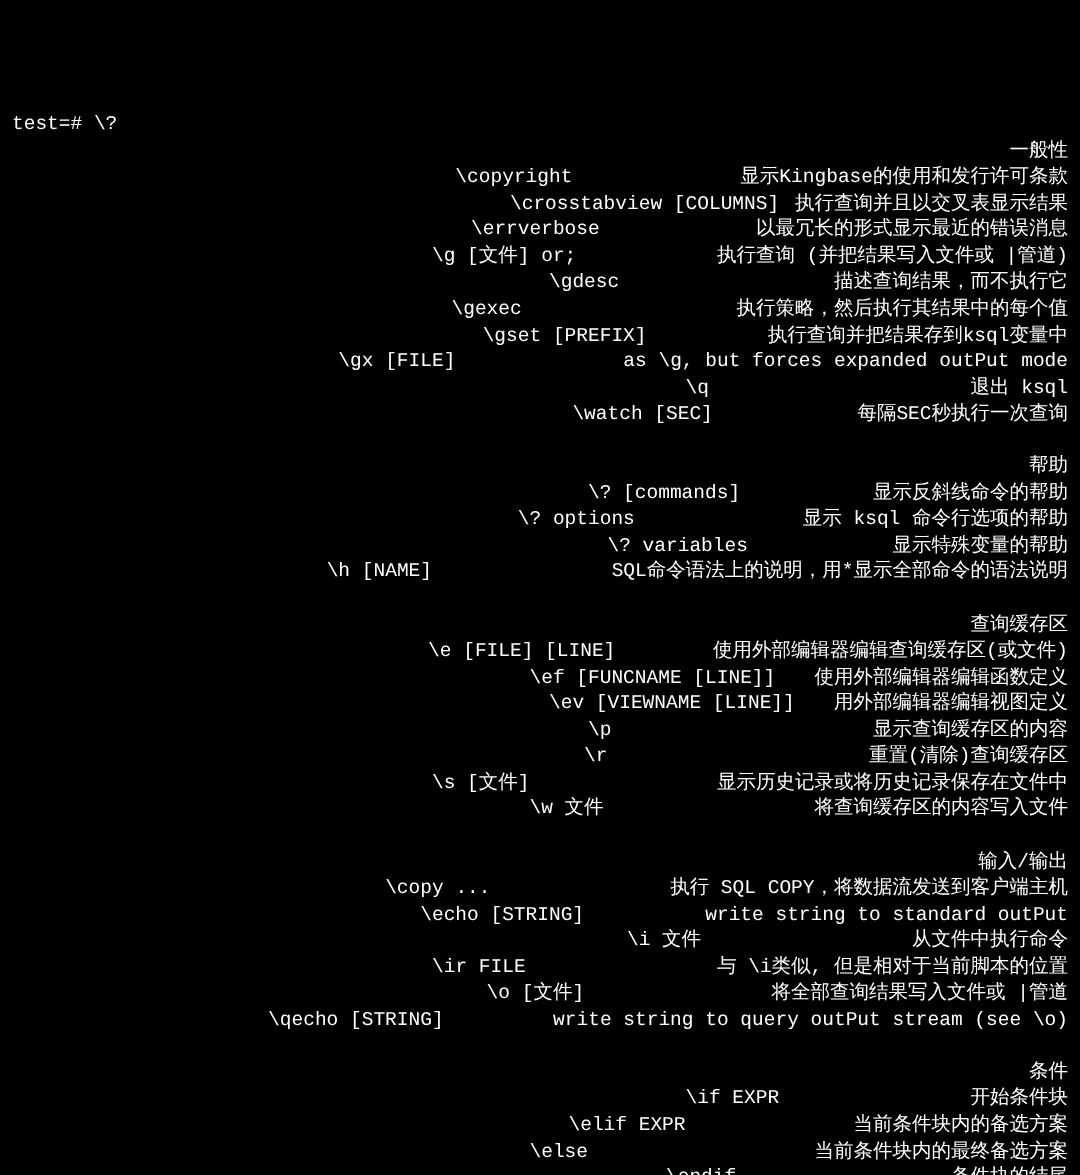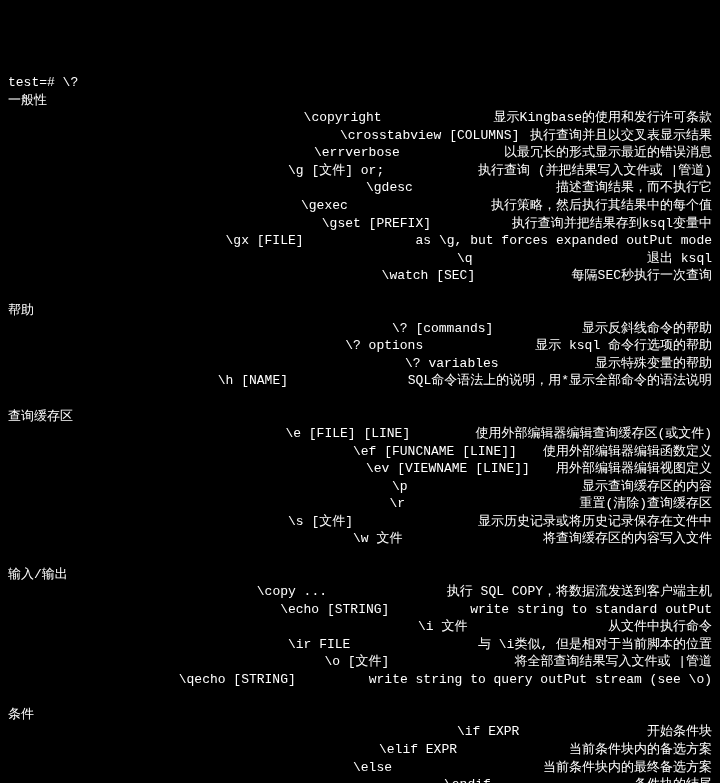--- a/index.html
+++ b/index.html
@@ -15,21 +15,21 @@
     box-sizing: border-box;
   }
   .line { display: flex; justify-content: flex-end; }
   .cmd {
     display: inline-block;
     width: 190px;
     padding-left: 14px;
     flex-shrink: 0;
   }
   .desc { display: inline-block; font-family: Liberation Mono, monospace; }
-  .section { padding-left: 0; }
+  .section { padding-left: 0; text-align: right; }
   .prompt { }
 </style>
 </head>
 <body>
 
 
 
 <div id="root"><div class="prompt">test=# \?</div><div class="section">一般性</div><div class="line"><span class="cmd">\copyright</span><span class="desc">显示Kingbase的使用和发行许可条款</span></div><div class="line"><span class="cmd">\crosstabview [COLUMNS]</span><span class="desc">执行查询并且以交叉表显示结果</span></div><div class="line"><span class="cmd">\errverbose</span><span class="desc">以最冗长的形式显示最近的错误消息</span></div><div class="line"><span class="cmd">\g [文件] or;</span><span class="desc">执行查询 (并把结果写入文件或 |管道)</span></div><div class="line"><span class="cmd">\gdesc</span><span class="desc">描述查询结果，而不执行它</span></div><div class="line"><span class="cmd">\gexec</span><span class="desc">执行策略，然后执行其结果中的每个值</span></div><div class="line"><span class="cmd">\gset [PREFIX]</span><span class="desc">执行查询并把结果存到ksql变量中</span></div><div class="line"><span class="cmd">\gx [FILE]</span><span class="desc">as \g, but forces expanded outPut mode</span></div><div class="line"><span class="cmd">\q</span><span class="desc">退出 ksql</span></div><div class="line"><span class="cmd">\watch [SEC]</span><span class="desc">每隔SEC秒执行一次查询</span></div><div>&nbsp;</div><div class="section">帮助</div><div class="line"><span class="cmd">\? [commands]</span><span class="desc">显示反斜线命令的帮助</span></div><div class="line"><span class="cmd">\? options</span><span class="desc">显示 ksql 命令行选项的帮助</span></div><div class="line"><span class="cmd">\? variables</span><span class="desc">显示特殊变量的帮助</span></div><div class="line"><span class="cmd">\h [NAME]</span><span class="desc">SQL命令语法上的说明，用*显示全部命令的语法说明</span></div><div>&nbsp;</div><div class="section">查询缓存区</div><div class="line"><span class="cmd">\e [FILE] [LINE]</span><span class="desc">使用外部编辑器编辑查询缓存区(或文件)</span></div><div class="line"><span class="cmd">\ef [FUNCNAME [LINE]]</span><span class="desc">使用外部编辑器编辑函数定义</span></div><div class="line"><span class="cmd">\ev [VIEWNAME [LINE]]</span><span class="desc">用外部编辑器编辑视图定义</span></div><div class="line"><span class="cmd">\p</span><span class="desc">显示查询缓存区的内容</span></div><div class="line"><span class="cmd">\r</span><span class="desc">重置(清除)查询缓存区</span></div><div class="line"><span class="cmd">\s [文件]</span><span class="desc">显示历史记录或将历史记录保存在文件中</span></div><div class="line"><span class="cmd">\w 文件</span><span class="desc">将查询缓存区的内容写入文件</span></div><div>&nbsp;</div><div class="section">输入/输出</div><div class="line"><span class="cmd">\copy ...</span><span class="desc">执行 SQL COPY，将数据流发送到客户端主机</span></div><div class="line"><span class="cmd">\echo [STRING]</span><span class="desc">write string to standard outPut</span></div><div class="line"><span class="cmd">\i 文件</span><span class="desc">从文件中执行命令</span></div><div class="line"><span class="cmd">\ir FILE</span><span class="desc">与 \i类似, 但是相对于当前脚本的位置</span></div><div class="line"><span class="cmd">\o [文件]</span><span class="desc">将全部查询结果写入文件或 |管道</span></div><div class="line"><span class="cmd">\qecho [STRING]</span><span class="desc">write string to query outPut stream (see \o)</span></div><div>&nbsp;</div><div class="section">条件</div><div class="line"><span class="cmd">\if EXPR</span><span class="desc">开始条件块</span></div><div class="line"><span class="cmd">\elif EXPR</span><span class="desc">当前条件块内的备选方案</span></div><div class="line"><span class="cmd">\else</span><span class="desc">当前条件块内的最终备选方案</span></div><div class="line"><span class="cmd">\endif</span><span class="desc">条件块的结尾</span></div></div>
 
 

